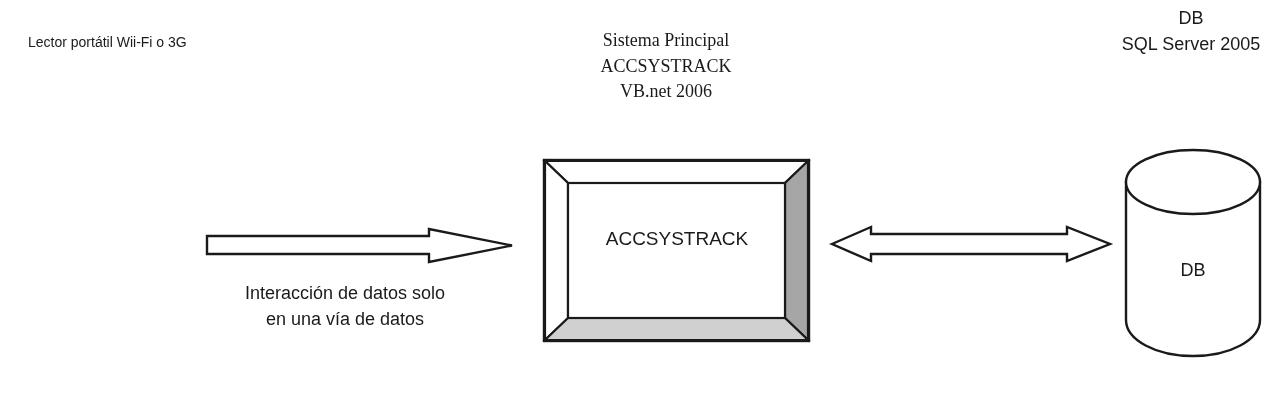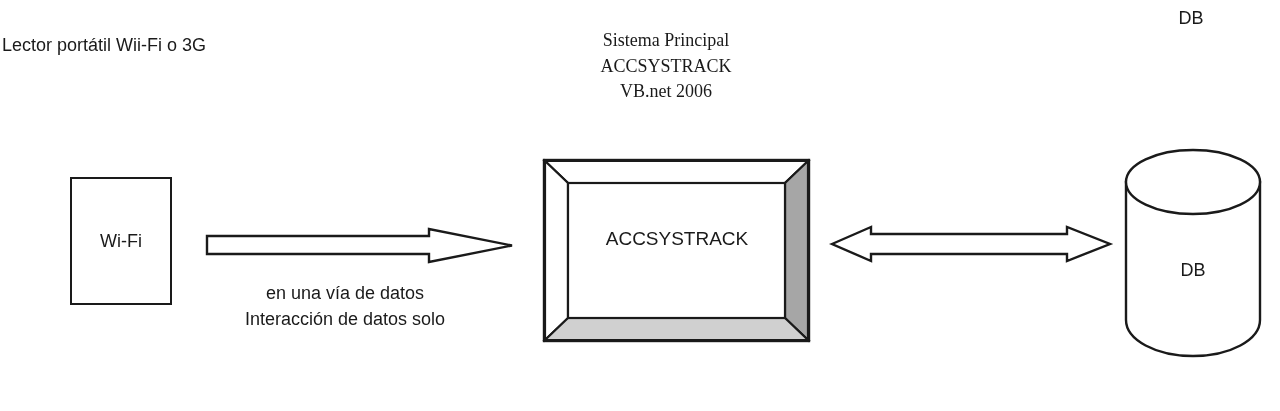--- a/index.html
+++ b/index.html
@@ -29,23 +29,23 @@
     white-space: nowrap;
     line-height: 1.42;
   }
   .label.center {
     text-align: center;
     transform: translateX(-50%);
   }
 
   
   #caption-reader {
-    left: 2px;
+    left: 28px;
     top: 33px;
-    font-size: 18px;
+    font-size: 14px;
   }
 
   
   #caption-system {
     left: 666px;
     top: 28px;
     font-size: 18px;
     font-family: Liberation Serif, serif;
   }
   #caption-system .line { display: block; }
@@ -141,38 +141,36 @@
     </g>
 
     <g>
 
       <path d="M1126,182 L1126,320 A67,36 0 0 0 1260,320 L1260,182 Z" fill="#ffffff" stroke="#1a1a1a" stroke-width="2.4"></path>
 
       <ellipse cx="1193" cy="182" rx="67" ry="32" fill="#ffffff" stroke="#1a1a1a" stroke-width="2.4"></ellipse>
     </g>
   </svg>
 
-  <div id="wifi-box">
-    <span class="txt">Wi-Fi</span>
-  </div>
 
   <div class="label" id="caption-reader">Lector portátil Wii-Fi o 3G</div>
 
   <div class="label center" id="caption-system">
     <span class="line">Sistema Principal</span>
     <span class="line">ACCSYSTRACK</span>
     <span class="line">VB.net 2006</span>
   </div>
 
   <div class="label center" id="caption-db">
     <span class="line">DB</span>
+    <span class="line">SQL Server 2005</span>
   </div>
 
   <div class="label center" id="arrow-caption">
+    <span class="line">Interacción de datos solo</span>
     <span class="line">en una vía de datos</span>
-    <span class="line">Interacción de datos solo</span>
   </div>
 
   <div id="frame-text">ACCSYSTRACK</div>
 
   <div id="cylinder-text">DB</div>
 
 </div>
 
 </body></html>

